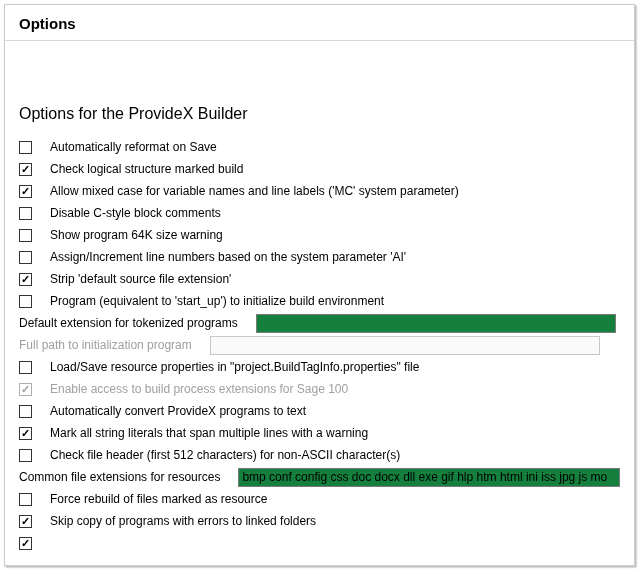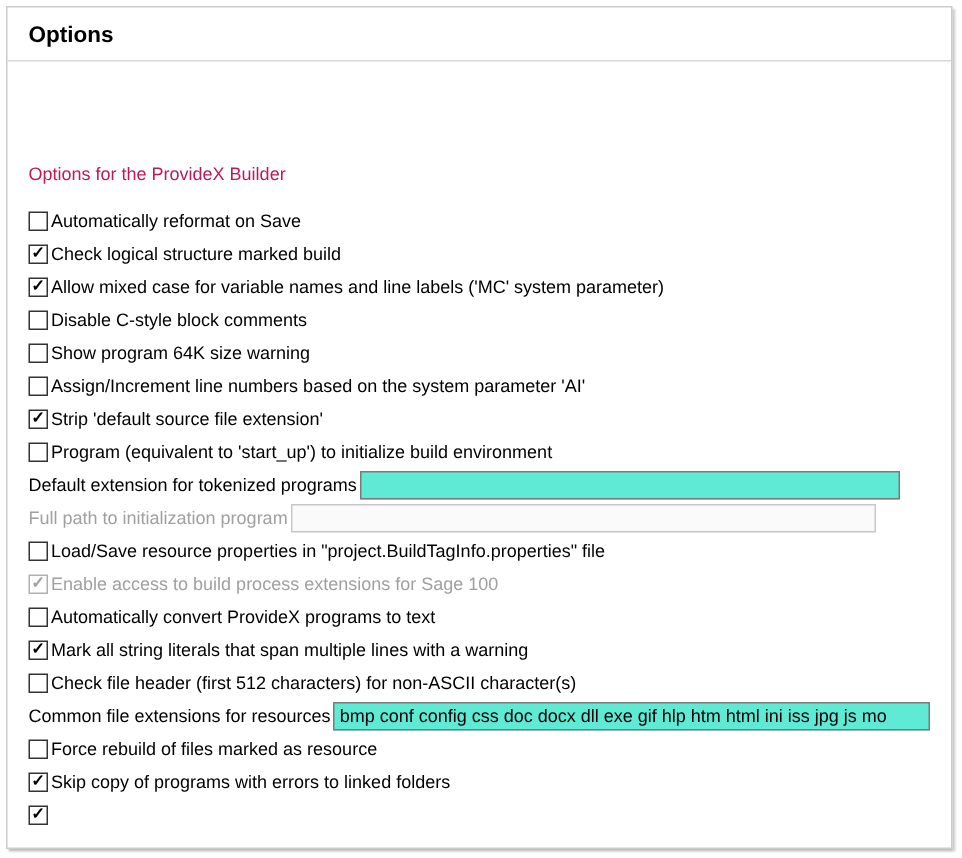--- a/index.html
+++ b/index.html
@@ -26,31 +26,31 @@
       padding: 10px 14px 8px 14px;
       border-bottom: 1px solid #d8d8d8;
       font-weight: 700;
       font-size: 15px;
       color: #000;
     }
     .body {
       padding: 10px 14px;
     }
     .subtitle {
-      color: #be185d;
-      font-size: 12px;
+      color: #000000;
+      font-size: 16px;
       margin-bottom: 14px;
       margin-top: 4px;
     }
     .row {
       display: flex;
       align-items: center;
       min-height: 20px;
       margin-bottom: 2px;
-      gap: 2px;
+      gap: 18px;
     }
     .cb {
       width: 13px;
       height: 13px;
       border: 1px solid #333;
       display: inline-flex;
       align-items: center;
       justify-content: center;
       background: #fff;
       flex-shrink: 0;
@@ -62,21 +62,21 @@
       color: #000;
       font-weight: 600;
     }
     .cb.disabled { border-color: #b0b0b0; }
     .cb.disabled.checked::after { color: #a0a0a0; }
     .lbl { color: #000; white-space: nowrap; }
     .lbl.disabled { color: #a0a0a0; }
     .input {
       border: 1px solid #7a7a7a;
       height: 19px;
-      background: #5eead4;
+      background: #15803d;
       flex: 1;
       font-family: inherit;
       font-size: 12px;
       padding: 1px 3px;
       overflow: hidden;
       white-space: nowrap;
     }
     .input.disabled {
       background: #fafafa;
       border-color: #c8c8c8;

